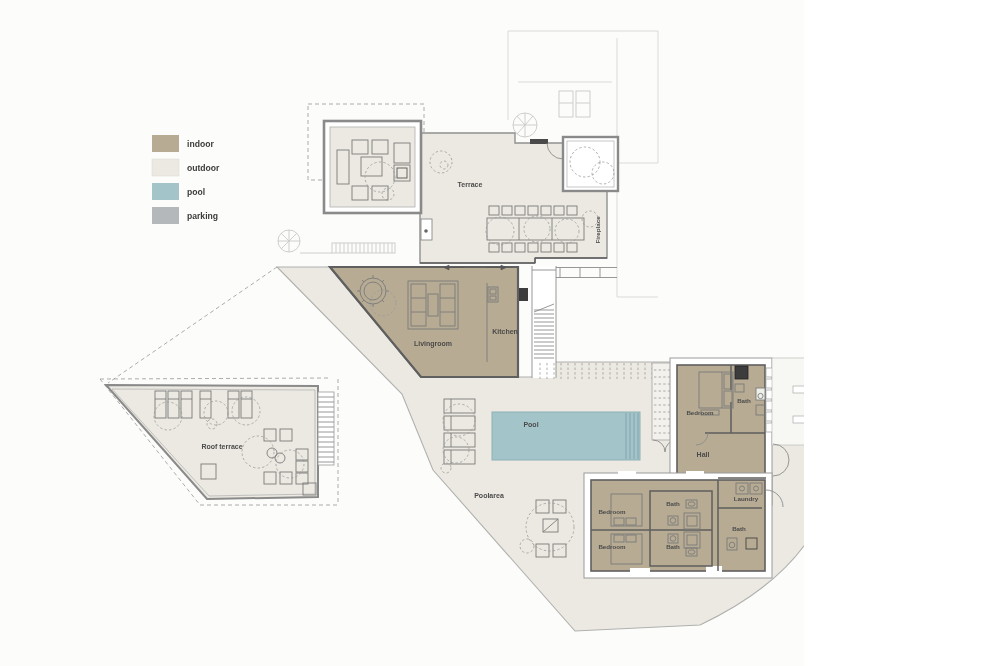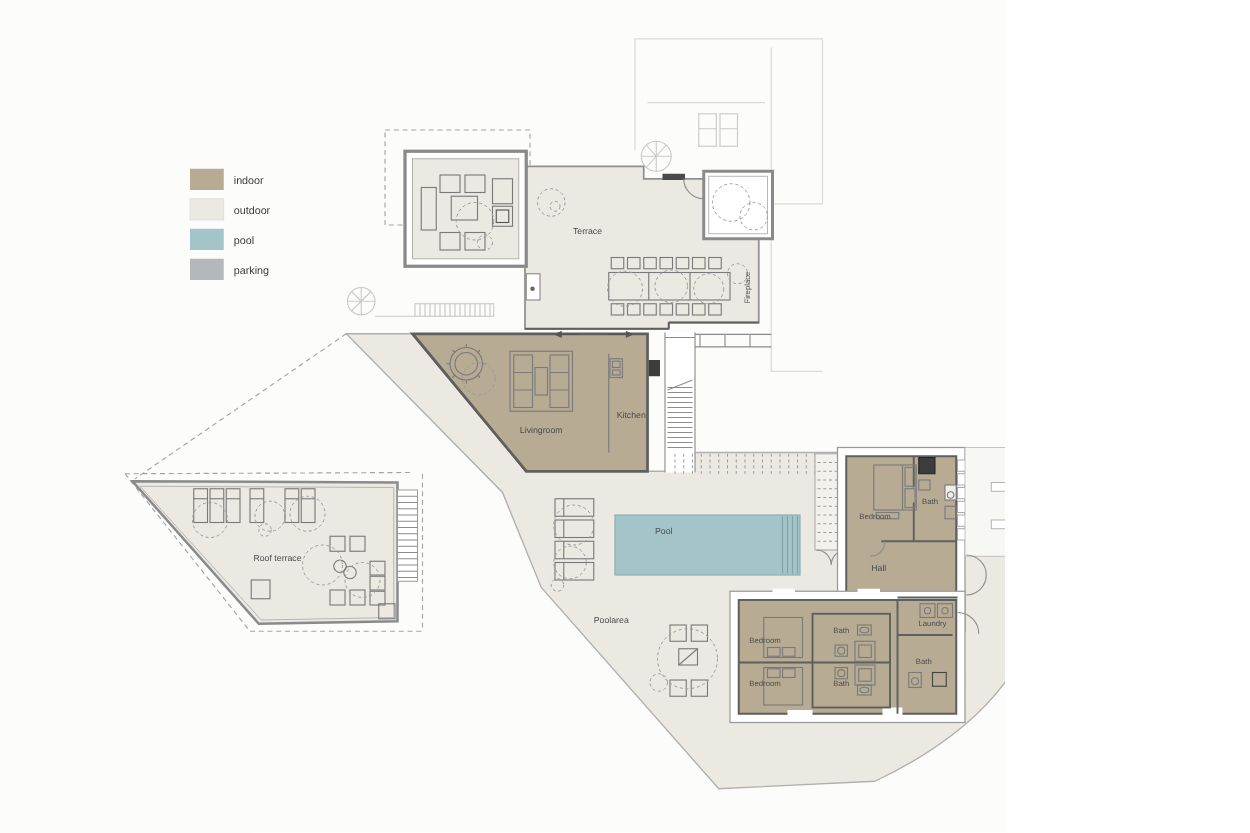--- a/index.html
+++ b/index.html
@@ -1,17 +1,17 @@
 <!DOCTYPE html>
 <html><head>
 <meta charset="utf-8">
 <style>
   html,body{margin:0;padding:0;background:#ffffff;}
   #stage{position:relative;width:804px;height:666px;background:#fcfcfb;overflow:hidden;
-         font-family:"Liberation Sans",sans-serif;}
+         font-family:"Liberation Sans",sans-serif;font-weight:bold;}
   svg{position:absolute;left:0;top:0;}
   text{font-family:"Liberation Sans",sans-serif;fill:#4b4b4b;}
   .lbl{font-size:7px;}
   .lbl-s{font-size:6.2px;}
   .legend-lbl{font-size:8.6px;fill:#3c3c3c;}
   .w{stroke:#5f5f5f;fill:none;stroke-width:1.5;}
   .t{stroke:#8c8c8c;fill:none;stroke-width:.9;}
   .tt{stroke:#aeaeae;fill:none;stroke-width:.7;}
   .f{stroke:#7a7a7a;fill:none;stroke-width:.9;}
   .d{stroke:#9a9a9a;fill:none;stroke-width:.8;stroke-dasharray:2.4 2.2;}

